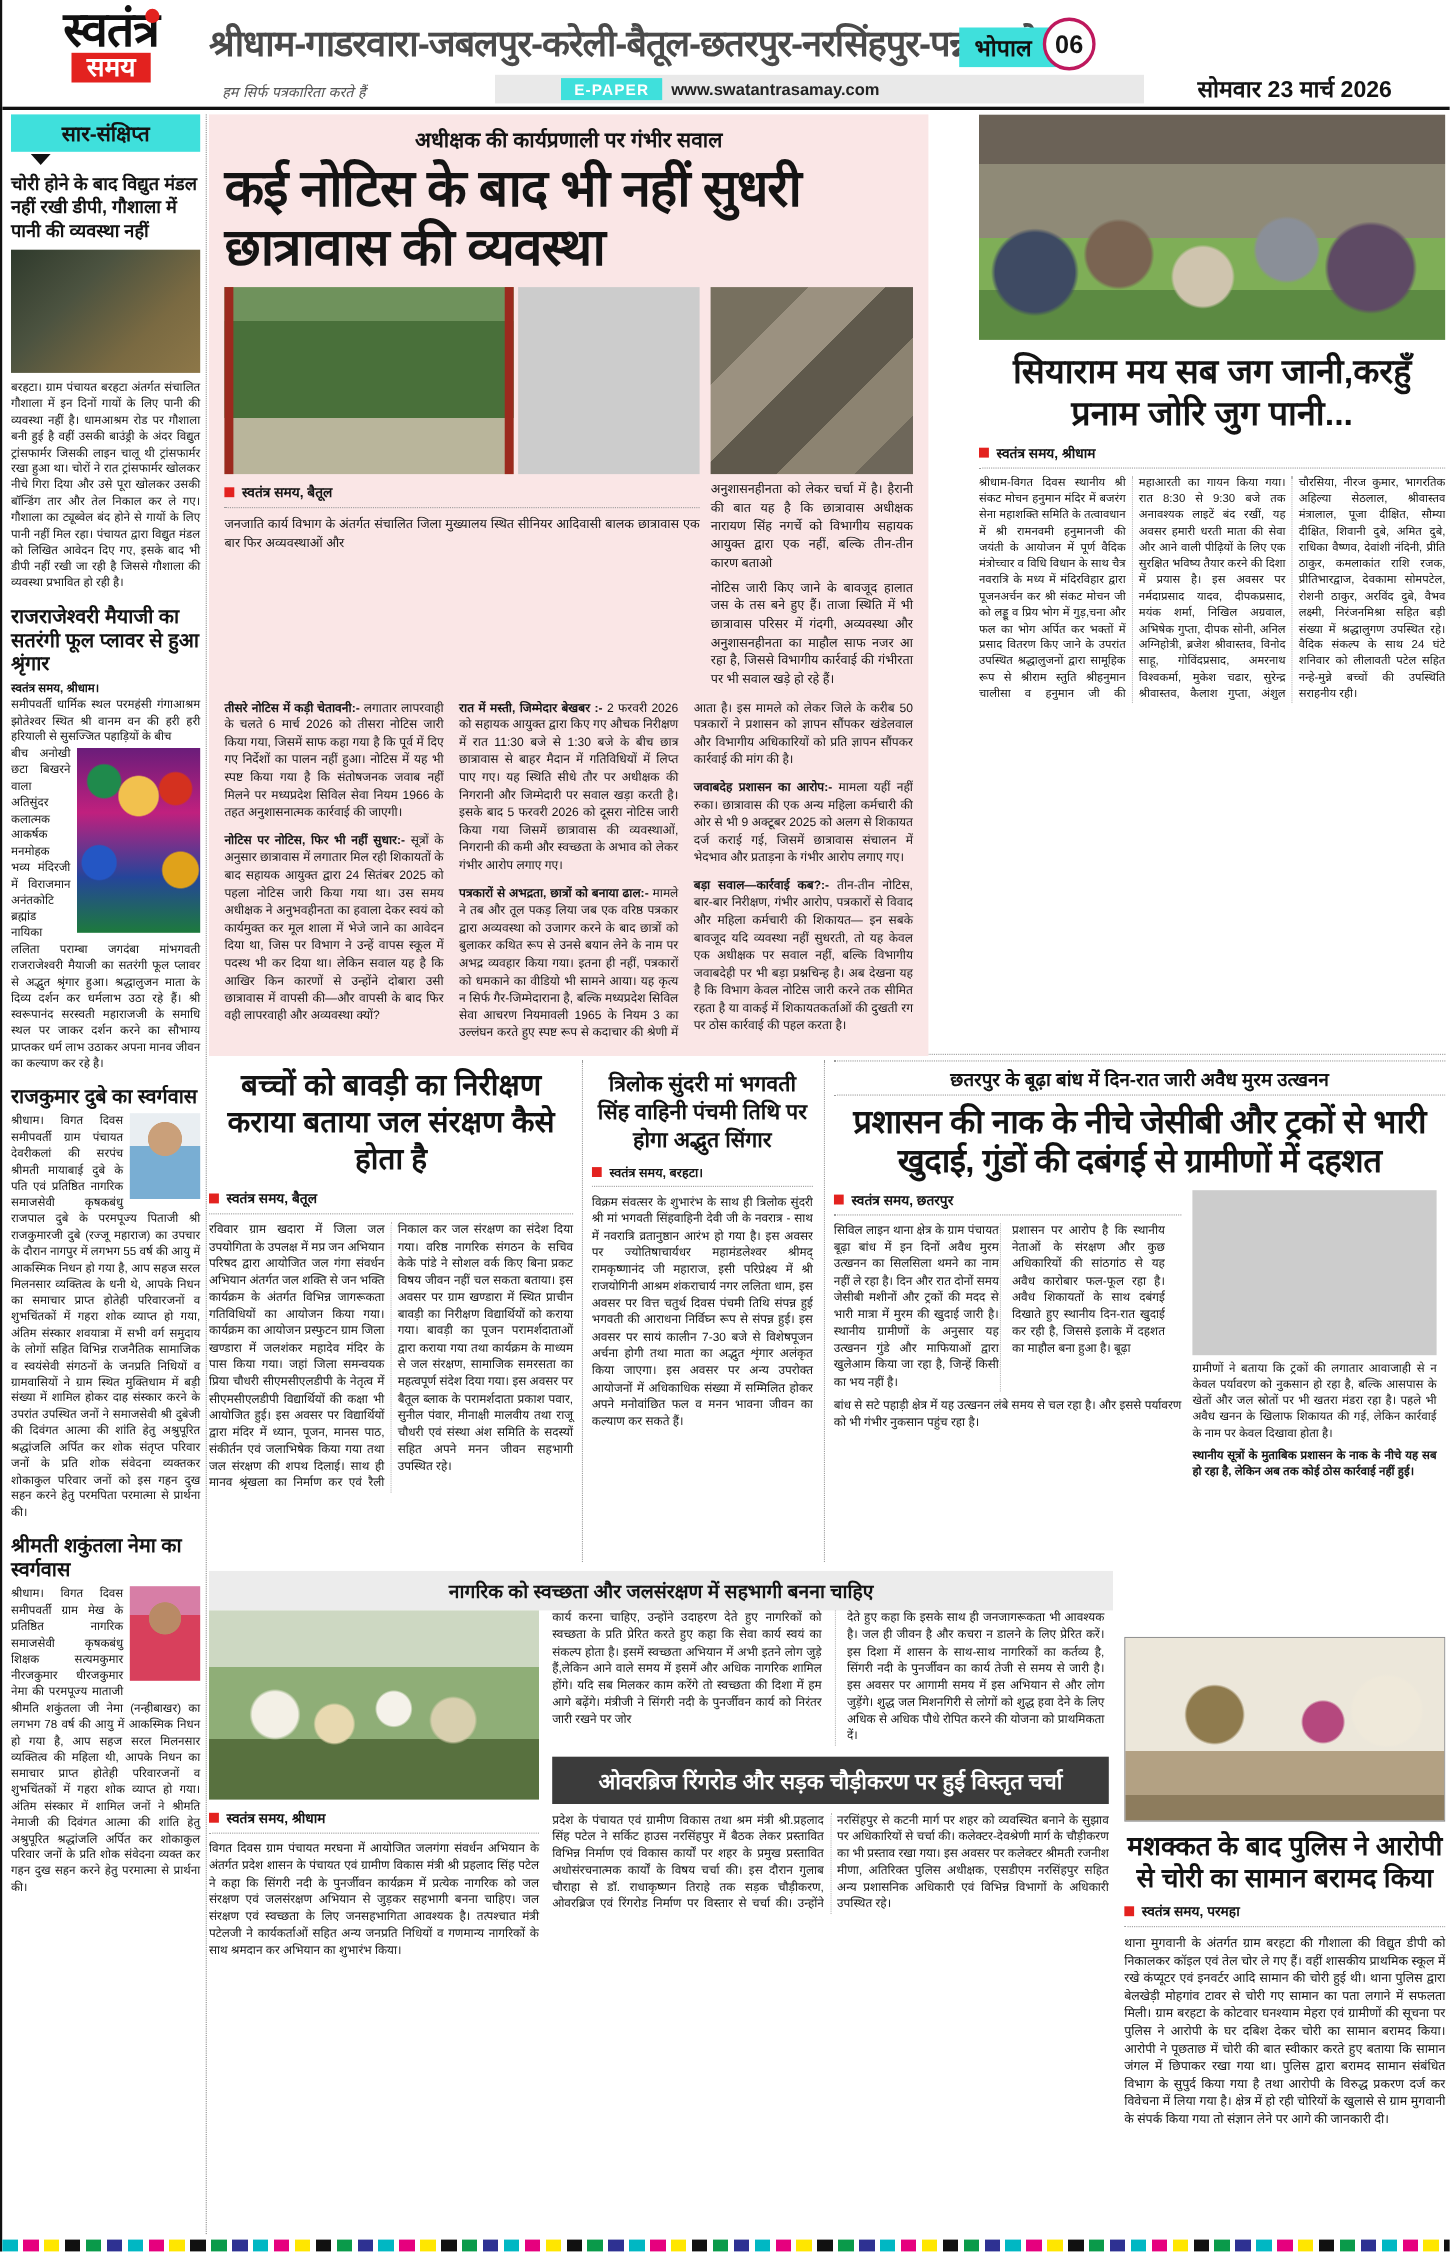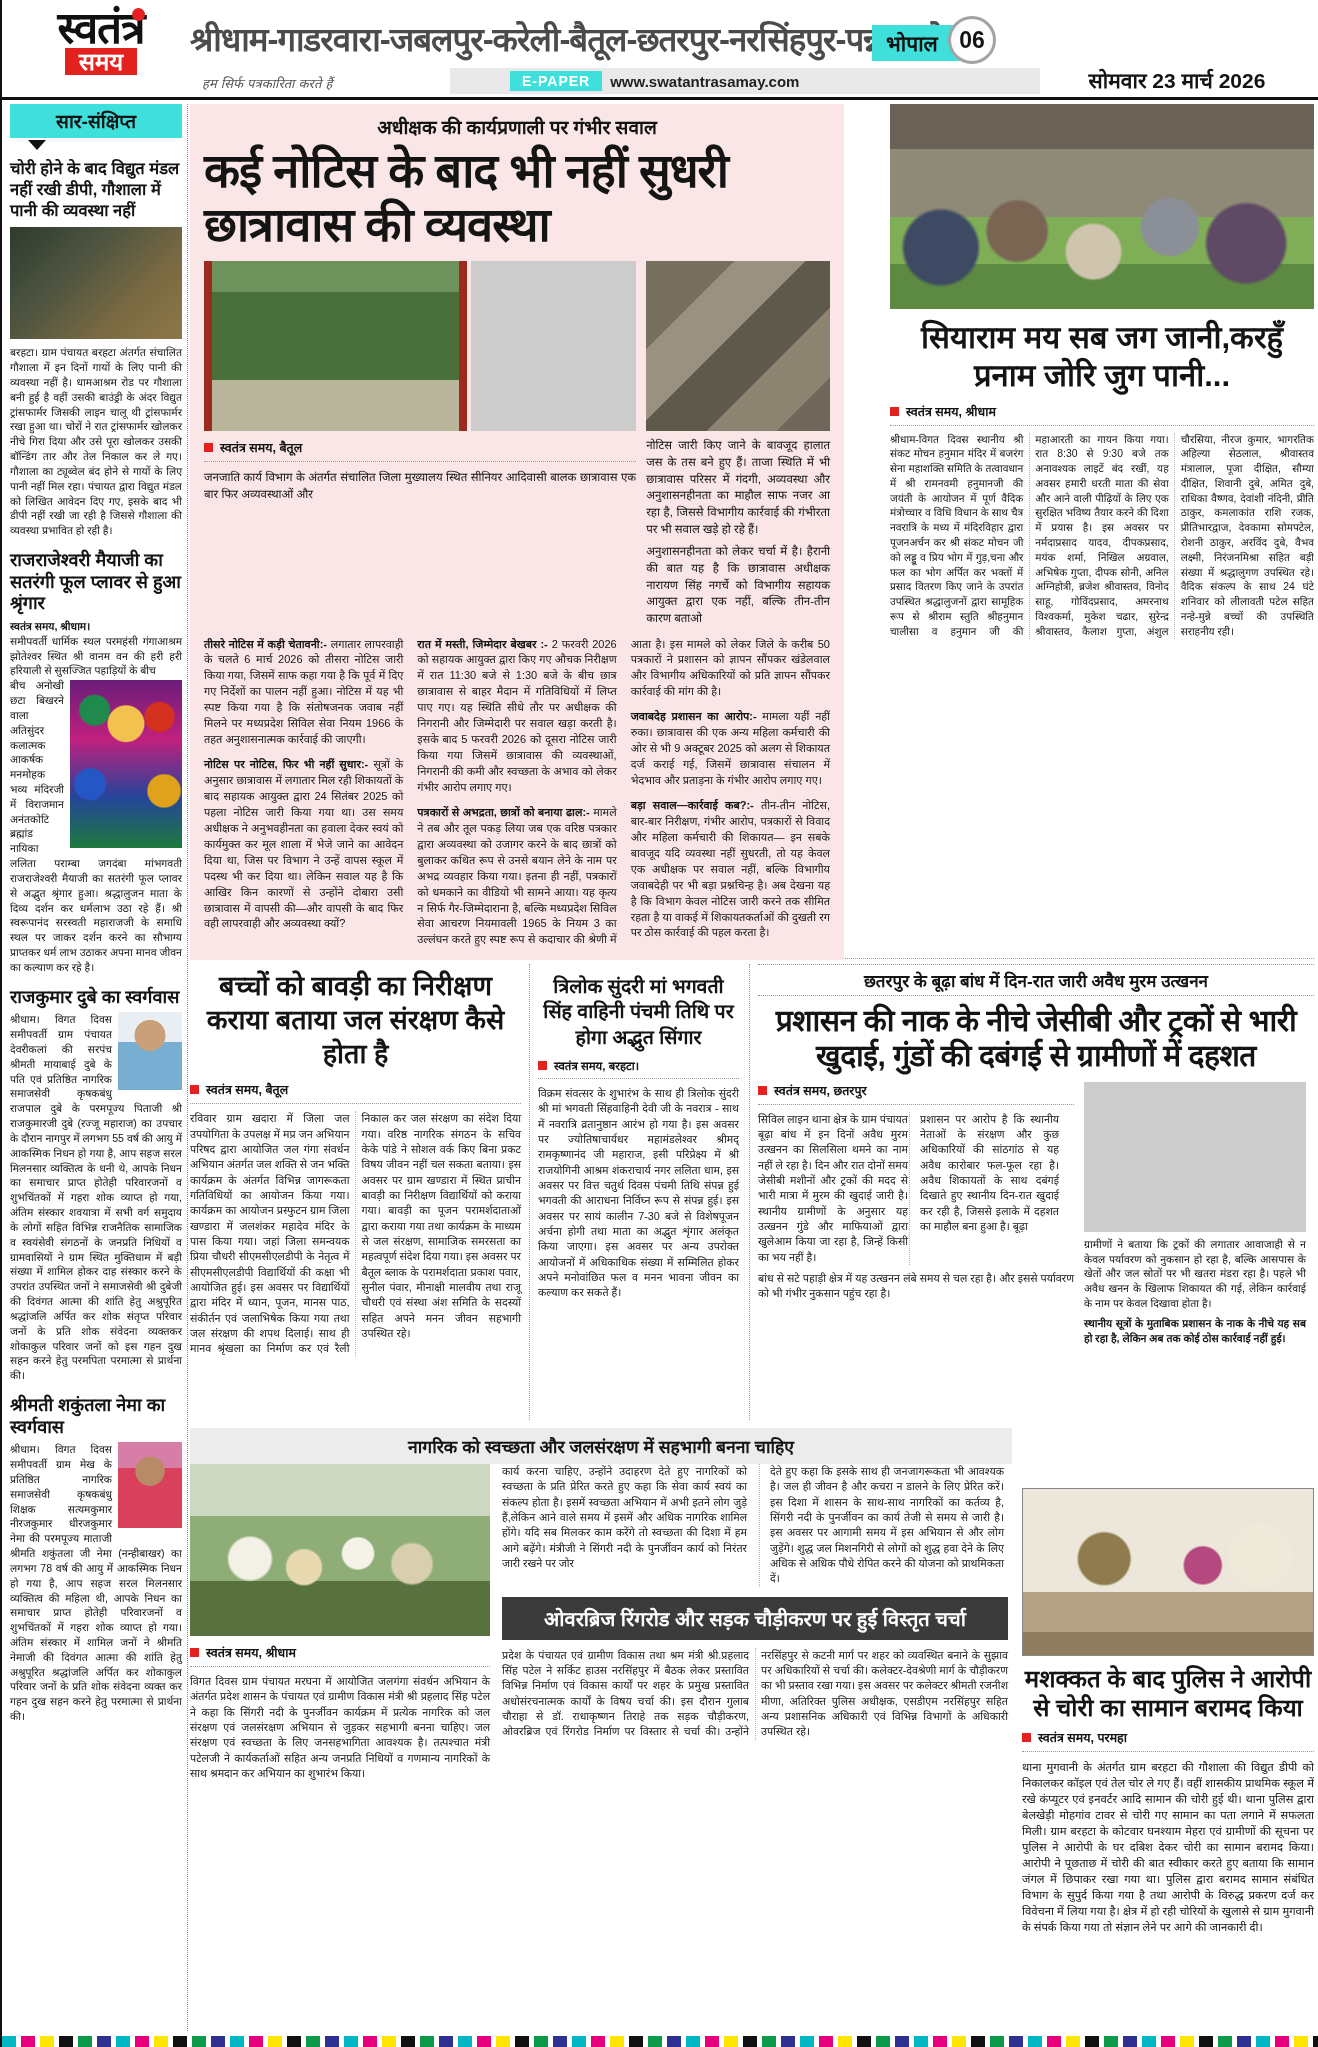--- a/index.html
+++ b/index.html
@@ -11,21 +11,21 @@
   body{font-family:"Liberation Sans","DejaVu Sans",sans-serif;color:var(--ink);}
   .page{position:relative;width:1318px;height:2047px;background:#fff;overflow:hidden;border-left:2px solid #111;}
   
   .masthead{position:absolute;left:0;top:0;width:1318px;height:97px;}
   .logo{position:absolute;left:18px;top:6px;width:162px;text-align:center;}
   .logo-top{font-size:44px;font-weight:800;color:#111;letter-spacing:-1px;line-height:1.0;}
   .logo-dot{position:absolute;left:112px;top:2px;width:13px;height:13px;border-radius:50%;background:var(--red);}
   .logo-red{display:inline-block;background:var(--red);color:#fff;font-weight:800;font-size:24px;line-height:1.05;padding:1px 14px;margin-top:-2px;text-align:center;}
   .cities{position:absolute;left:188px;top:16px;width:860px;font-size:33px;font-weight:700;color:#4b4b4b;white-space:nowrap;letter-spacing:-1px;}
   .city-badge{position:absolute;left:870px;top:25px;background:var(--cyan);color:#111;font-weight:800;font-size:21px;padding:4px 40px 4px 14px;}
-  .page-circle{position:absolute;left:946px;top:16px;width:48px;height:48px;border-radius:50%;background:#fdfdfd;border:3px solid #a3a3a3;font-weight:800;font-size:23px;display:flex;align-items:center;justify-content:center;}
+  .page-circle{position:absolute;left:946px;top:16px;width:48px;height:48px;border-radius:50%;background:#fdfdfd;border:3px solid #be185d;font-weight:800;font-size:23px;display:flex;align-items:center;justify-content:center;}
   .tagline{position:absolute;left:200px;top:74px;width:240px;font-size:13px;color:#555;font-style:italic;font-family:"DejaVu Serif","Liberation Serif",serif;}
   .epaper-bar{position:absolute;left:448px;top:68px;width:590px;height:26px;background:#e9e9e9;display:flex;align-items:center;gap:8px;padding-left:60px;}
   .chip{background:var(--cyan);color:#fff;font-weight:800;font-size:14px;padding:2px 12px;letter-spacing:1px;}
   .site{font-weight:700;font-size:15px;color:#222;}
   .dateline{position:absolute;left:1040px;top:66px;width:270px;font-size:21px;font-weight:800;text-align:center;}
   .mast-rule{position:absolute;left:0;top:97px;width:1318px;height:3px;background:#111;}
   
   .vdots{position:absolute;left:185px;top:104px;bottom:16px;border-left:1px dotted #8a8a8a;}
   .block{position:absolute;overflow:hidden;}
   .body{font-size:10.8px;line-height:1.42;text-align:justify;color:#161616;}
@@ -195,22 +195,22 @@
         </div>
         <div class="byline" style="margin-top:8px">
           <span class="sq"></span>
           <span>स्वतंत्र समय, बैतूल</span>
         </div>
         <div class="byrule"></div>
         <p class="ma-intro">जनजाति कार्य विभाग के अंतर्गत संचालित जिला मुख्यालय स्थित सीनियर आदिवासी बालक छात्रावास एक बार फिर अव्यवस्थाओं और</p>
       </div>
       <div class="ma-right">
         <div class="ph ph-debris"></div>
+        <p class="ma-side">अनुशासनहीनता को लेकर चर्चा में है। हैरानी की बात यह है कि छात्रावास अधीक्षक नारायण सिंह नगर्चे को विभागीय सहायक आयुक्त द्वारा एक नहीं, बल्कि तीन-तीन कारण बताओ</p>
         <p class="ma-side">नोटिस जारी किए जाने के बावजूद हालात जस के तस बने हुए हैं। ताजा स्थिति में भी छात्रावास परिसर में गंदगी, अव्यवस्था और अनुशासनहीनता का माहौल साफ नजर आ रहा है, जिससे विभागीय कार्रवाई की गंभीरता पर भी सवाल खड़े हो रहे हैं।</p>
-        <p class="ma-side">अनुशासनहीनता को लेकर चर्चा में है। हैरानी की बात यह है कि छात्रावास अधीक्षक नारायण सिंह नगर्चे को विभागीय सहायक आयुक्त द्वारा एक नहीं, बल्कि तीन-तीन कारण बताओ</p>
       </div>
     </div>
     <div class="ma-secs">
       <p><b>तीसरे नोटिस में कड़ी चेतावनी:-</b> <span>लगातार लापरवाही के चलते 6 मार्च 2026 को तीसरा नोटिस जारी किया गया, जिसमें साफ कहा गया है कि पूर्व में दिए गए निर्देशों का पालन नहीं हुआ। नोटिस में यह भी स्पष्ट किया गया है कि संतोषजनक जवाब नहीं मिलने पर मध्यप्रदेश सिविल सेवा नियम 1966 के तहत अनुशासनात्मक कार्रवाई की जाएगी।</span></p>
       <p><b>नोटिस पर नोटिस, फिर भी नहीं सुधार:-</b> <span>सूत्रों के अनुसार छात्रावास में लगातार मिल रही शिकायतों के बाद सहायक आयुक्त द्वारा 24 सितंबर 2025 को पहला नोटिस जारी किया गया था। उस समय अधीक्षक ने अनुभवहीनता का हवाला देकर स्वयं को कार्यमुक्त कर मूल शाला में भेजे जाने का आवेदन दिया था, जिस पर विभाग ने उन्हें वापस स्कूल में पदस्थ भी कर दिया था। लेकिन सवाल यह है कि आखिर किन कारणों से उन्होंने दोबारा उसी छात्रावास में वापसी की—और वापसी के बाद फिर वही लापरवाही और अव्यवस्था क्यों?</span></p>
       <p><b>रात में मस्ती, जिम्मेदार बेखबर :-</b> <span>2 फरवरी 2026 को सहायक आयुक्त द्वारा किए गए औचक निरीक्षण में रात 11:30 बजे से 1:30 बजे के बीच छात्र छात्रावास से बाहर मैदान में गतिविधियों में लिप्त पाए गए। यह स्थिति सीधे तौर पर अधीक्षक की निगरानी और जिम्मेदारी पर सवाल खड़ा करती है। इसके बाद 5 फरवरी 2026 को दूसरा नोटिस जारी किया गया जिसमें छात्रावास की व्यवस्थाओं, निगरानी की कमी और स्वच्छता के अभाव को लेकर गंभीर आरोप लगाए गए।</span></p>
       <p><b>पत्रकारों से अभद्रता, छात्रों को बनाया ढाल:-</b> <span>मामले ने तब और तूल पकड़ लिया जब एक वरिष्ठ पत्रकार द्वारा अव्यवस्था को उजागर करने के बाद छात्रों को बुलाकर कथित रूप से उनसे बयान लेने के नाम पर अभद्र व्यवहार किया गया। इतना ही नहीं, पत्रकारों को धमकाने का वीडियो भी सामने आया। यह कृत्य न सिर्फ गैर-जिम्मेदाराना है, बल्कि मध्यप्रदेश सिविल सेवा आचरण नियमावली 1965 के नियम 3 का उल्लंघन करते हुए स्पष्ट रूप से कदाचार की श्रेणी में आता है। इस मामले को लेकर जिले के करीब 50 पत्रकारों ने प्रशासन को ज्ञापन सौंपकर खंडेलवाल और विभागीय अधिकारियों को प्रति ज्ञापन सौंपकर कार्रवाई की मांग की है।</span></p>
       <p><b>जवाबदेह प्रशासन का आरोप:-</b> <span>मामला यहीं नहीं रुका। छात्रावास की एक अन्य महिला कर्मचारी की ओर से भी 9 अक्टूबर 2025 को अलग से शिकायत दर्ज कराई गई, जिसमें छात्रावास संचालन में भेदभाव और प्रताड़ना के गंभीर आरोप लगाए गए।</span></p>
       <p><b>बड़ा सवाल—कार्रवाई कब?:-</b> <span>तीन-तीन नोटिस, बार-बार निरीक्षण, गंभीर आरोप, पत्रकारों से विवाद और महिला कर्मचारी की शिकायत— इन सबके बावजूद यदि व्यवस्था नहीं सुधरती, तो यह केवल एक अधीक्षक पर सवाल नहीं, बल्कि विभागीय जवाबदेही पर भी बड़ा प्रश्नचिन्ह है। अब देखना यह है कि विभाग केवल नोटिस जारी करने तक सीमित रहता है या वाकई में शिकायतकर्ताओं की दुखती रग पर ठोस कार्रवाई की पहल करता है।</span></p>
     </div>

